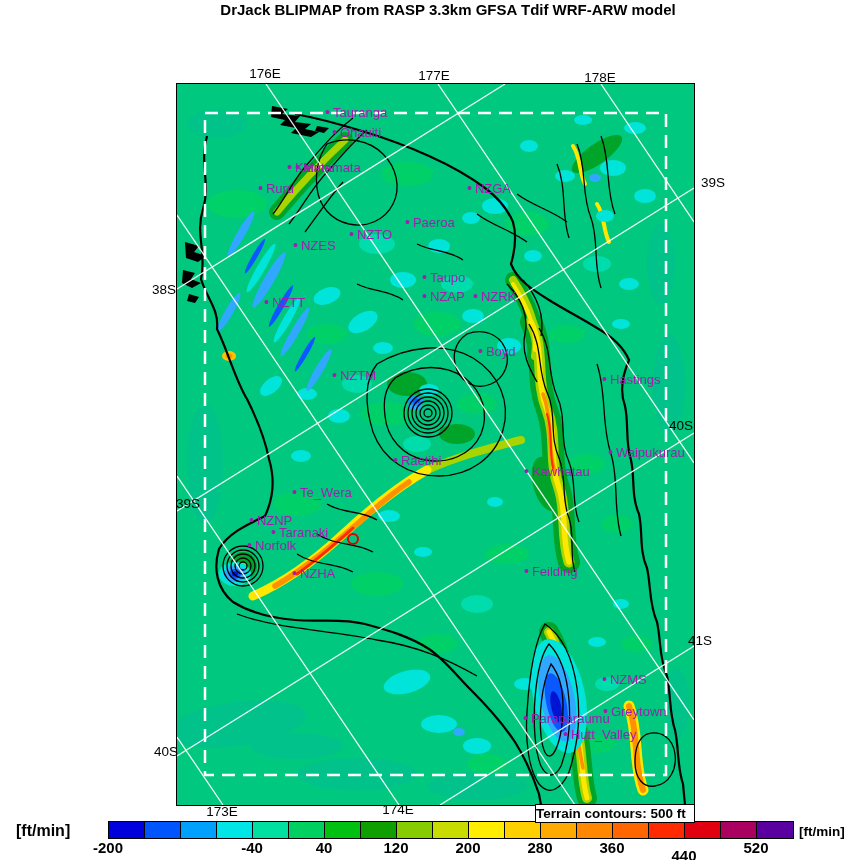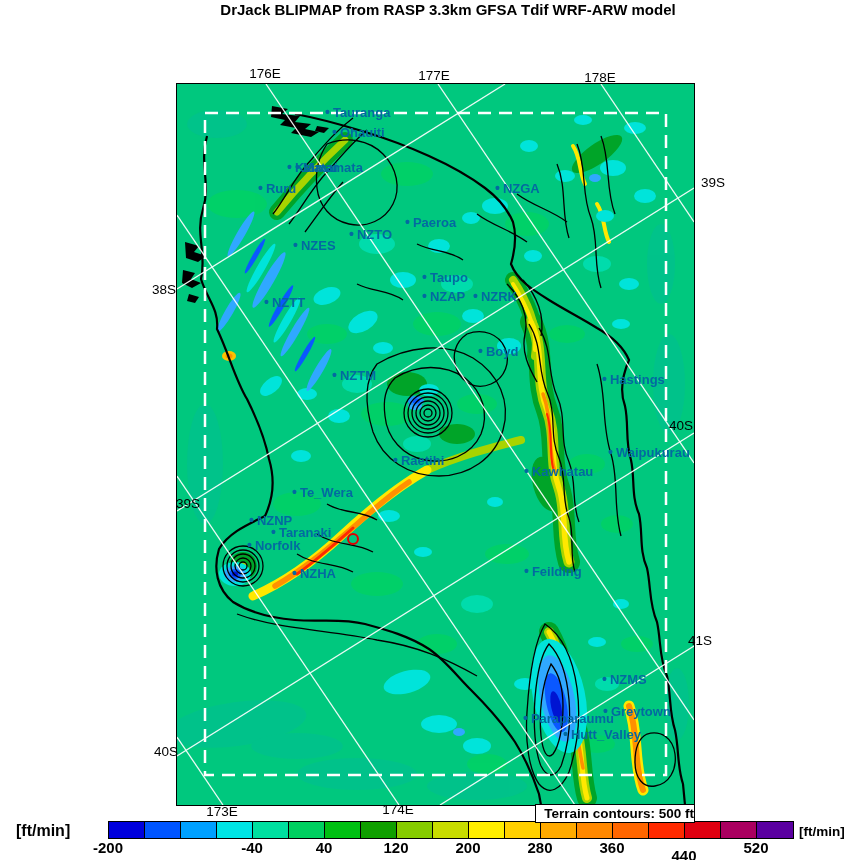--- a/index.html
+++ b/index.html
@@ -5,27 +5,27 @@
   html,body{margin:0;padding:0}
   body{width:850px;height:860px;background:#fff;position:relative;overflow:hidden;
        font-family:"Liberation Sans",sans-serif;color:#000}
   .hdr{position:absolute;top:0;left:46px;width:804px;text-align:center;line-height:1.15}
   .title{font-size:21px;font-weight:bold;margin-top:3px}
   .sub1{font-size:18px;margin-top:2px}
   .sub1 .small{font-size:13px}
   .sub2{font-size:15px;font-weight:bold;margin-top:1px}
   .map-frame{position:absolute;left:176px;top:83px;width:517px;height:721px;border:1px solid #000}
   .map-frame svg{position:absolute;left:0;top:0}
-  .site{position:absolute;color:#0369a1;font-weight:bold;font-size:13px;white-space:nowrap;
+  .site{position:absolute;color:#a21caf;font-weight:normal;font-size:13px;white-space:nowrap;
         transform:translate(-4px,-55%);text-rendering:optimizeLegibility;z-index:5}
   .site .dot{font-size:14px;margin-right:3px}
   .axis{position:absolute;transform:translate(-50%,-50%);font-size:13.5px;font-weight:normal;
         white-space:nowrap;z-index:6}
   .terrain{position:absolute;left:535px;top:804px;width:158px;height:17px;border:1px solid #000;
-           background:#fff;font-size:13.5px;font-weight:bold;text-align:right;line-height:17px;z-index:7}
+           background:#fff;font-size:13.5px;font-weight:bold;text-align:left;line-height:17px;z-index:7}
   .cbar{position:absolute;left:108px;top:821px;height:16px;display:flex;border:1px solid #000;z-index:4}
   .cbar .seg{width:36px;height:16px;border-right:1px solid #000;box-sizing:border-box}
   .cbar .seg:last-child{border-right:none}
   .tick{position:absolute;top:839px;transform:translateX(-50%);font-size:15px;font-weight:bold}
   .unitL{position:absolute;left:16px;top:822px;font-size:16px;font-weight:bold}
   .unitR{position:absolute;left:799px;top:824px;font-size:13.5px;font-weight:bold}
 </style>
 </head>
 <body>
 
@@ -262,21 +262,21 @@
   <circle cx="176" cy="455" r="5" fill="none" stroke="#E00000" stroke-width="2"></circle>
 </svg>
 </div>
 
 <div id="sites">
     <div class="site" style="left: 329px; top: 113px;"><span class="dot">•</span><span>Tauranga</span></div>
     <div class="site" style="left: 336px; top: 133px; text-align: right;"><span class="dot">•</span><span>Ohauiti</span></div>
     <div class="site" style="left: 279px; top: 168px; margin-left: 20px;"><span class="dot">•</span><span>Matamata</span></div>
     <div class="site" style="left: 291px; top: 168px;"><span class="dot">•</span><span>Kaimai</span></div>
     <div class="site" style="left: 262px; top: 189px;"><span class="dot">•</span><span>Ruru</span></div>
-    <div class="site" style="left: 471px; top: 189px; margin-left: 28px;"><span class="dot">•</span><span>NZGA</span></div>
+    <div class="site" style="left: 471px; top: 189px;"><span class="dot">•</span><span>NZGA</span></div>
     <div class="site" style="left: 409px; top: 223px;"><span class="dot">•</span><span>Paeroa</span></div>
     <div class="site" style="left: 353px; top: 235px;"><span class="dot">•</span><span>NZTO</span></div>
     <div class="site" style="left: 297px; top: 246px;"><span class="dot">•</span><span>NZES</span></div>
     <div class="site" style="left: 268px; top: 303px;"><span class="dot">•</span><span>NZTT</span></div>
     <div class="site" style="left: 426px; top: 278px;"><span class="dot">•</span><span>Taupo</span></div>
     <div class="site" style="left: 426px; top: 297px;"><span class="dot">•</span><span>NZAP</span></div>
     <div class="site" style="left: 477px; top: 297px;"><span class="dot">•</span><span>NZRK</span></div>
     <div class="site" style="left: 482px; top: 352px;"><span class="dot">•</span><span>Boyd</span></div>
     <div class="site" style="left: 606px; top: 380px;"><span class="dot">•</span><span>Hastings</span></div>
     <div class="site" style="left: 336px; top: 376px;"><span class="dot">•</span><span>NZTM</span></div>

